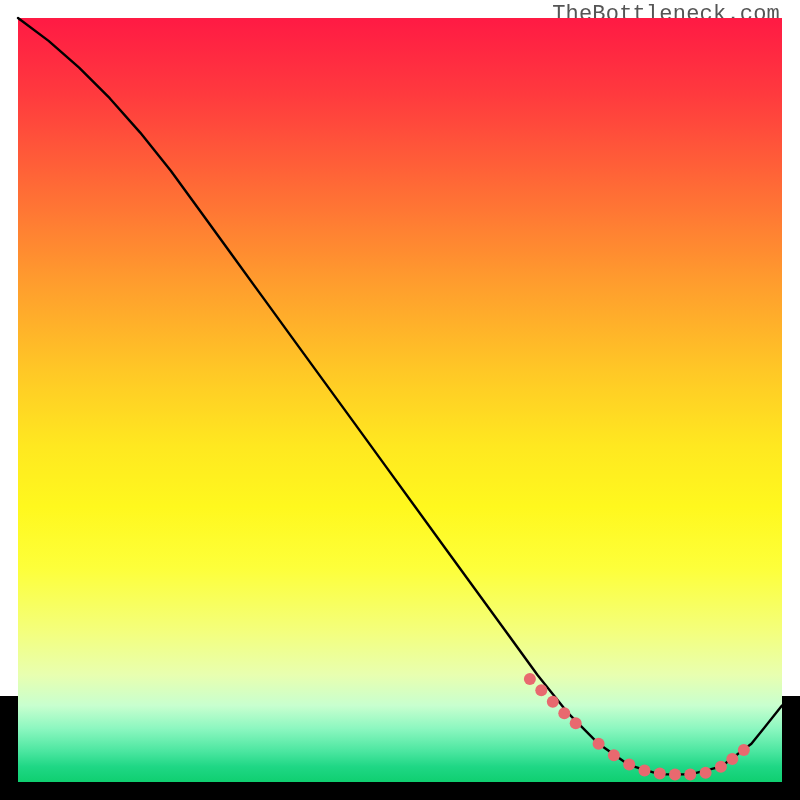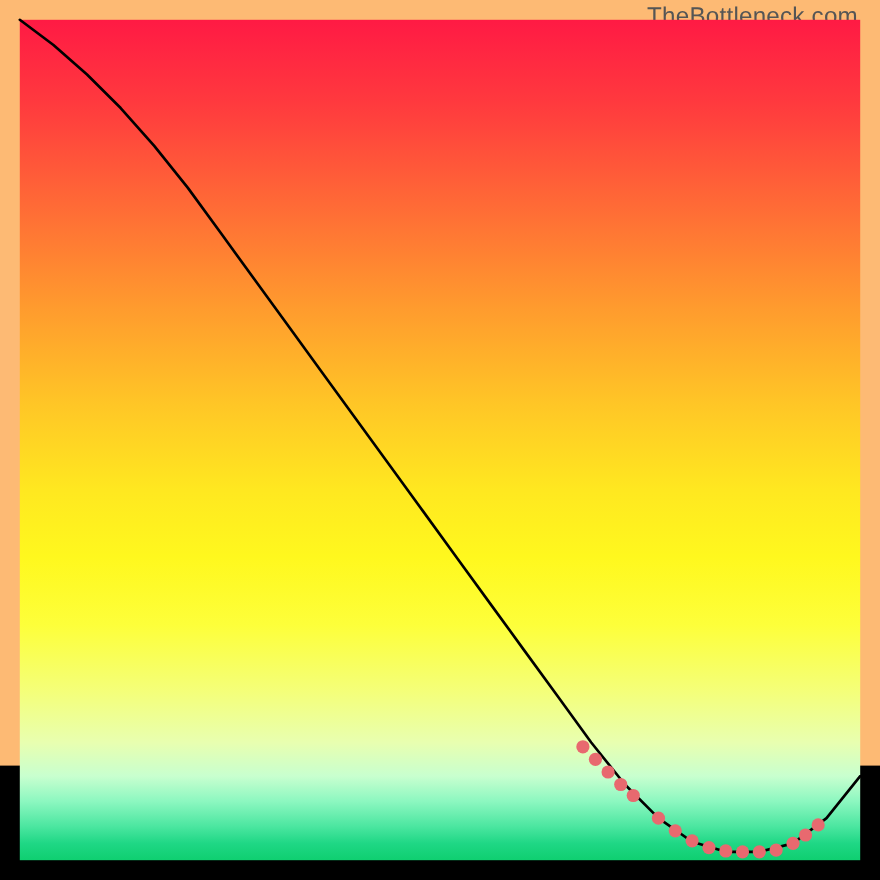--- a/index.html
+++ b/index.html
@@ -8,21 +8,22 @@
     background: #000;
     width: 800px;
     height: 800px;
     overflow: hidden;
     font-family: Arial, Helvetica, sans-serif;
   }
   .stage {
     position: relative;
     width: 800px;
     height: 696px;
-    background: #fdba74;
+    background: #ffffff;
+    font-family: Liberation Mono, monospace;
   }
   .plot-area {
     position: absolute;
     left: 18px;
     top: 18px;
     width: 764px;
     height: 764px;
     background: linear-gradient(to bottom,
       #ff1a44 0%,
       #ff3a3e 10%,

